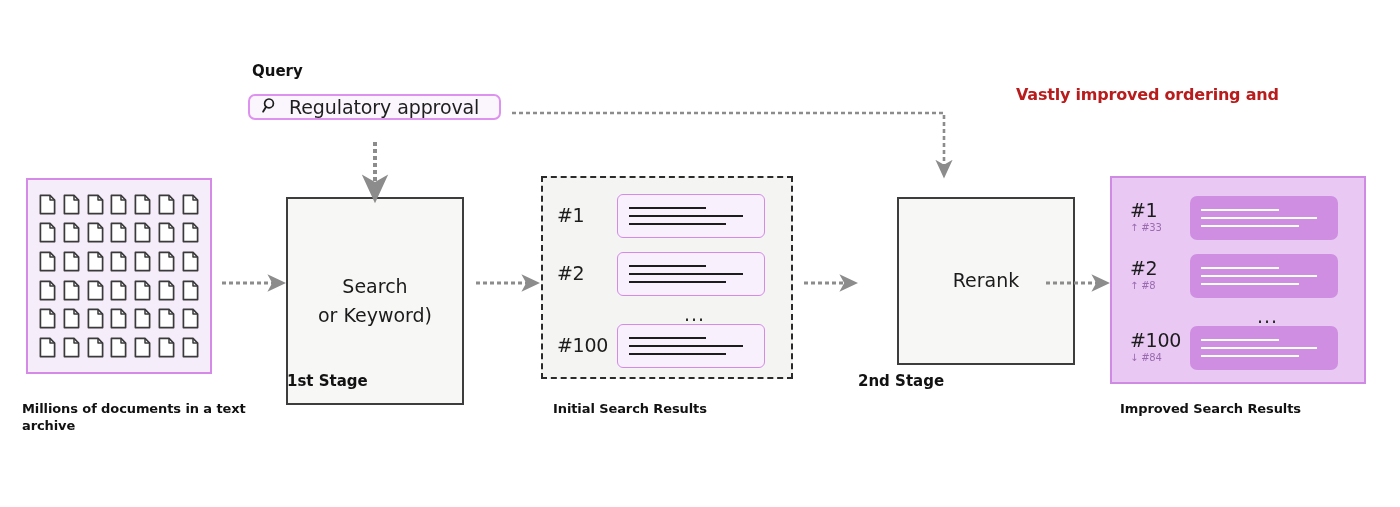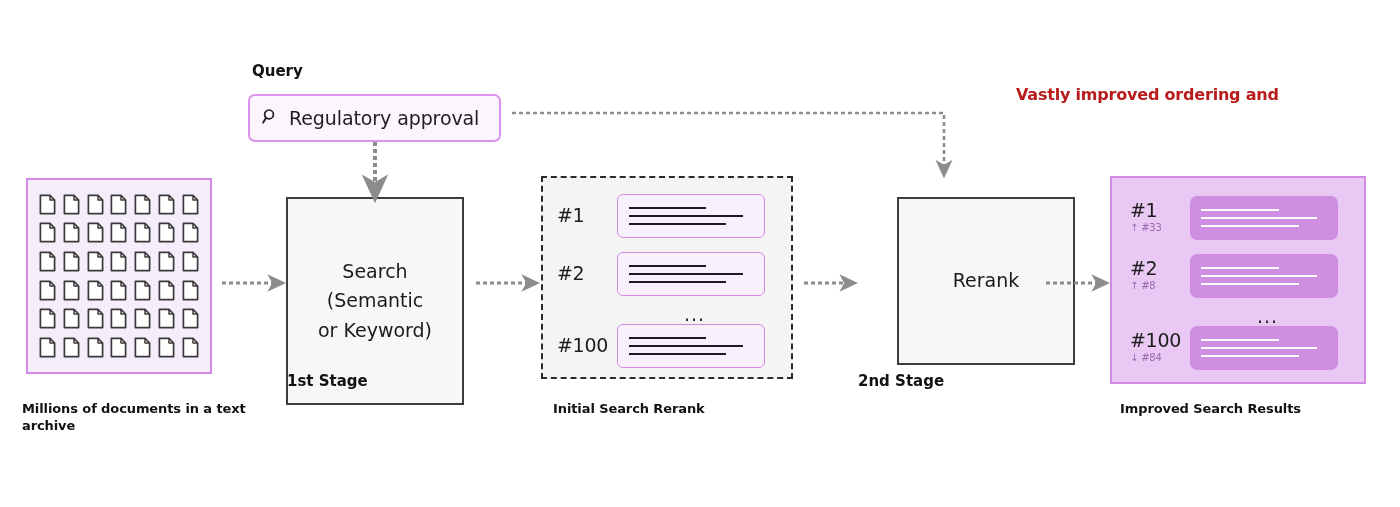--- a/index.html
+++ b/index.html
@@ -96,21 +96,21 @@
     left: 252px;
     top: 62px;
     font-size: 15px;
     font-weight: 700;
     color: #121212;
   }
   #query-field {
     left: 248px;
     top: 94px;
     width: 253px;
-    height: 48px;
+    height: 26px;
     background: #fbf5fd;
     border: 2px solid #dd92ef;
     border-radius: 7px;
     box-sizing: border-box;
     display: flex;
     align-items: center;
     padding-left: 12px;
     gap: 10px;
   }
   #query-text {
@@ -402,21 +402,20 @@
         <circle cx="7" cy="6.4" r="4.4" fill="none" stroke="#1e1e1e" stroke-width="1.7"></circle>
         <line x1="4.0" y1="10.0" x2="1.2" y2="14.6" stroke="#1e1e1e" stroke-width="1.9" stroke-linecap="round"></line>
       </svg>
     </span>
     <span id="query-text">Regulatory approval</span>
   </div>
 
   <div id="search-box" class="abs stage-box">
     <div>
       <div>Search</div>
-      <div>(Semantic</div>
       <div>or Keyword)</div>
     </div>
   </div>
   <div id="search-stage-label" class="abs stage-label">1st Stage</div>
 
   <div id="initial-results" class="results-panel">
     <div class="result-row" style="left:0; top:16px;">
       <div class="rank-col">
         <div class="rank-label">#1</div>
       </div>
@@ -441,21 +440,21 @@
       <div class="rank-col">
         <div class="rank-label">#100</div>
       </div>
       <div class="result-card card-light">
         <span class="text-line ln-1"></span>
         <span class="text-line ln-2"></span>
         <span class="text-line ln-3"></span>
       </div>
     </div>
   </div>
-  <div id="initial-caption" class="abs panel-caption">Initial Search Rerank</div>
+  <div id="initial-caption" class="abs panel-caption">Initial Search Results</div>
 
   <div id="rerank-box" class="abs stage-box">
     <span>Rerank</span>
   </div>
   <div id="rerank-stage-label" class="abs stage-label">2nd Stage</div>
 
   <div id="improved-results" class="results-panel">
     <div class="result-row" style="left:4px; top:18px;">
       <div class="rank-col">
         <div class="rank-label">#1</div>

